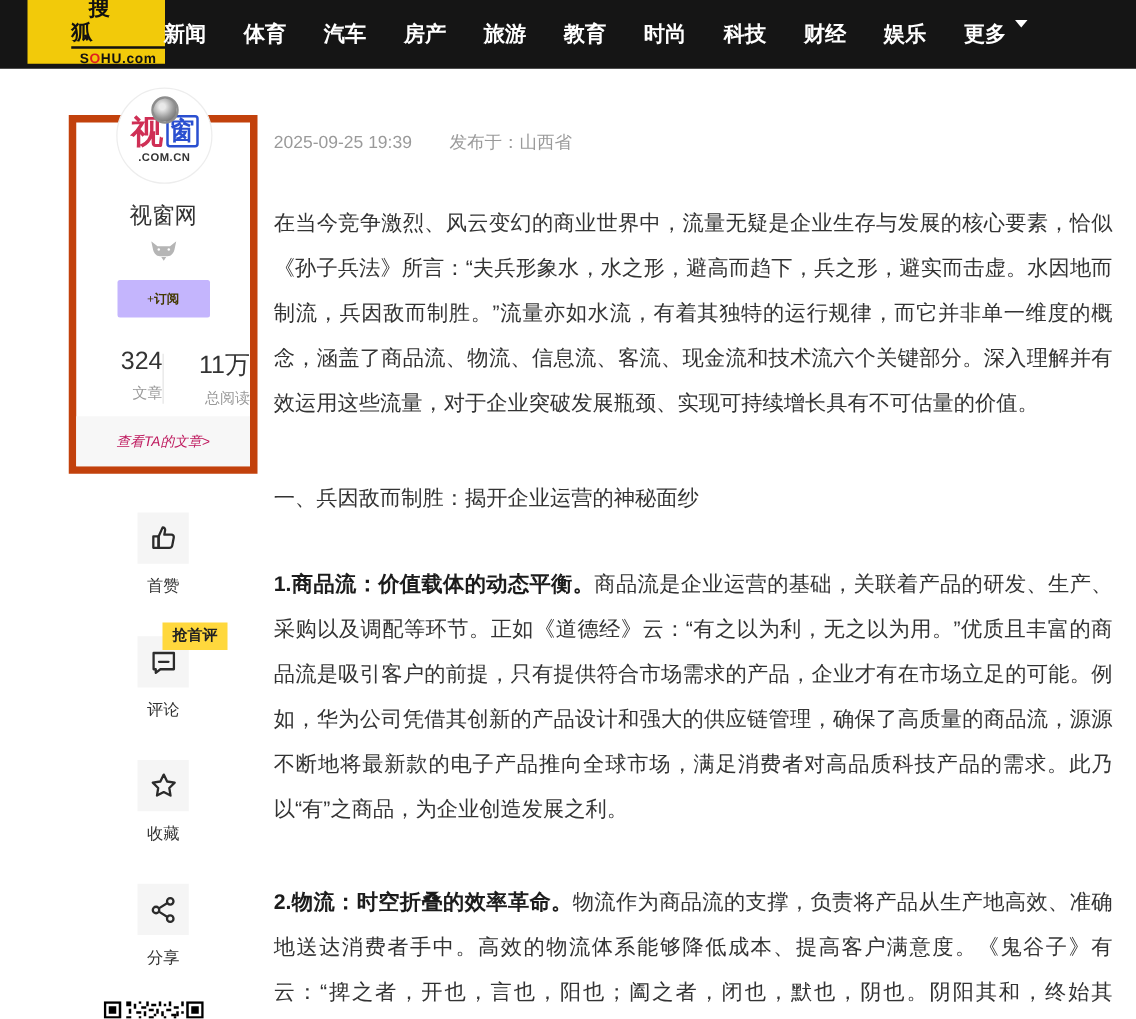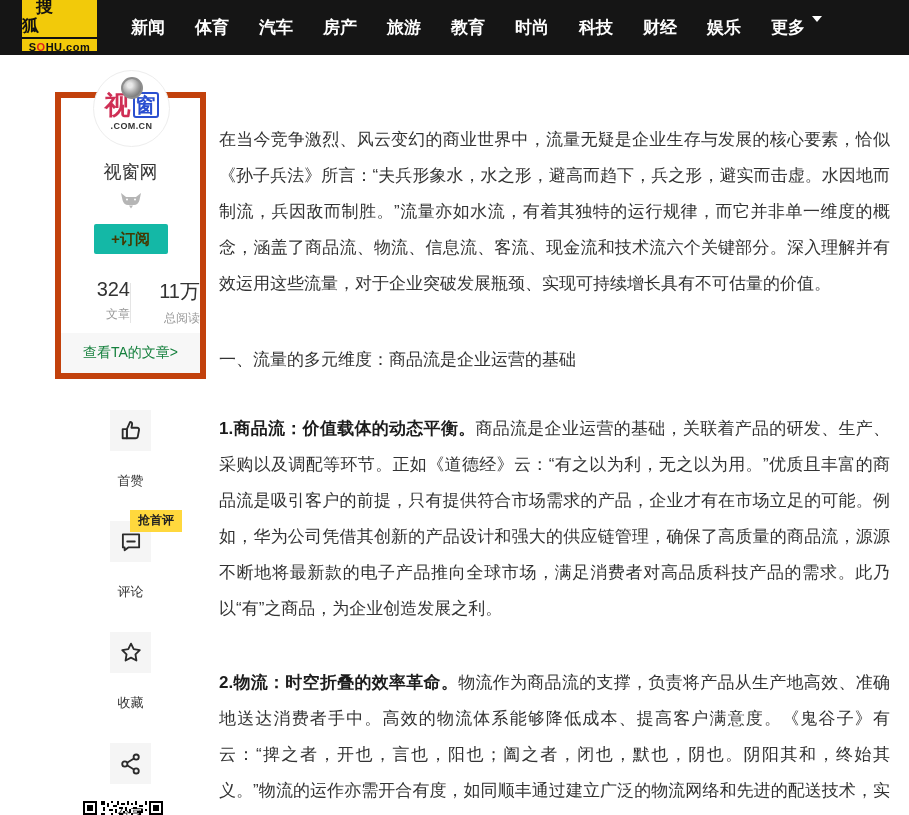--- a/index.html
+++ b/index.html
@@ -4,21 +4,21 @@
 <style>
   html,body { margin:0; padding:0; background:#fff; }
   .page {
     position:relative; width:909px; height:815px; background:#fff;
     font-family:"Liberation Sans","DejaVu Sans",sans-serif; overflow:hidden;
   }
   
   .nav { position:absolute; left:0; top:0; width:909px; height:55px; background:#151515; }
   .logo {
     position:absolute; left:22px; top:0; width:75px; height:51px; background:#f2ca0a;
-    display:flex; flex-direction:column; align-items:center; justify-content:center; cursor:pointer;
+    display:flex; flex-direction:column; align-items:center; justify-content:center; cursor:pointer;padding-left:35px;
   }
   .logo-cn { font-size:17px; font-weight:700; color:#111; line-height:1.1; letter-spacing:14px; text-indent:14px; border-bottom:2px solid #111; padding-bottom:1px; }
   .logo-en { font-size:11px; font-weight:700; color:#111; margin-top:2px; letter-spacing:0.5px; }
   .logo-o { color:#e02020; }
   .nav-items { position:absolute; left:131px; top:0; height:55px; display:flex; align-items:center; }
   .nav-item { color:#fff; font-size:17px; font-weight:600; margin-right:30px; cursor:pointer; white-space:nowrap; text-decoration:none; }
   .nav-item.more { display:flex; align-items:flex-start; margin-right:0; }
   .caret { width:0; height:0; border-left:5px solid transparent; border-right:5px solid transparent; border-top:6px solid #fff; margin-left:7px; }
   
   .profile-card { position:absolute; left:55px; top:92px; width:151px; height:287px; border:6px solid #c2410c; background:#fff; box-sizing:border-box; }
@@ -34,37 +34,37 @@
     position:absolute; top:6px; left:50%; transform:translateX(-50%);
     width:18px; height:18px; border-radius:50%;
     background:radial-gradient(circle at 38% 35%, #e9e9e9 15%, #9a9a9a 55%, #555 100%);
     border:2px solid #8d8d8d; z-index:3;
   }
   .av-domain { font-size:9px; font-weight:700; color:#333; margin-top:3px; letter-spacing:0.4px; }
   .profile-name { text-align:center; font-size:18px; color:#333; margin-top:62px; }
   .fox-wrap { text-align:center; margin-top:9px; height:16px; }
   .subscribe {
     display:block; margin:15px auto 0; width:74px; height:30px;
-    background:#14b8a6; border:none; border-radius:2px;
-    font-size:15px; font-weight:700; color:#433800; cursor:pointer;
-    font-family:Liberation Mono, monospace;
+    background:#c4b5fd; border:none; border-radius:2px;
+    font-size:10px; font-weight:700; color:#433800; cursor:pointer;
+    font-family:Liberation Serif, serif;
   }
   .stats { display:flex; margin-top:24px; }
   .stat { flex:1; text-align:right; }
   .stat-num { font-size:20px; color:#333; }
   .stat-lbl { font-size:12px; color:#999; margin-top:5px; }
   .stat-div { width:1px; height:40px; background:#e5e5e5; align-self:center; }
   .view-all {
     position:absolute; left:0; bottom:0; width:100%; height:40px; background:#f7f7f7;
     display:flex; align-items:center; justify-content:center;
-    font-size:14px; color:#15803d; cursor:pointer; text-decoration:none;
+    font-size:11px; color:#be185d; cursor:pointer; text-decoration:none;font-style:italic;
   }
   
   .actions { position:absolute; left:55px; top:410px; width:151px; display:flex; flex-direction:column; align-items:center; }
-  .action { position:relative; display:flex; flex-direction:column; align-items:center; margin-bottom:31px;gap:12px; }
+  .action { position:relative; display:flex; flex-direction:column; align-items:center; margin-bottom:31px; }
   .icon-box { width:41px; height:41px; background:#f5f5f5; display:flex; align-items:center; justify-content:center; cursor:pointer; }
   .action-label { margin-top:9px; font-size:13px; color:#333; }
   .badge {
     position:absolute; top:-11px; left:20px; z-index:3;
     background:#ffd83d; color:#222; font-size:12px; font-weight:700;
     padding:2px 8px 3px; border-radius:0; white-space:nowrap; cursor:pointer;
   }
   
   .article { position:absolute; left:219px; top:84px; width:671px; }
   .article h1 { margin:0; font-size:27px; font-weight:700; color:#000; line-height:1.3; letter-spacing:0.5px; }
@@ -173,22 +173,26 @@
           <circle cx="16.8" cy="5.6" r="2.4"></circle>
           <circle cx="16.8" cy="18.4" r="2.4"></circle>
           <path d="M8.4 10.8l6.3-3.9M8.4 13.2l6.3 3.9"></path>
         </svg>
       </div>
       <div class="action-label">分享</div>
     </div>
   </div>
 
   <main class="article">
+    <div class="meta">
+      <span>2025-09-25 19:39</span>
+      <span class="loc">发布于：山西省</span>
+    </div>
     <p>在当今竞争激烈、风云变幻的商业世界中，流量无疑是企业生存与发展的核心要素，恰似《孙子兵法》所言：“夫兵形象水，水之形，避高而趋下，兵之形，避实而击虚。水因地而制流，兵因敌而制胜。”流量亦如水流，有着其独特的运行规律，而它并非单一维度的概念，涵盖了商品流、物流、信息流、客流、现金流和技术流六个关键部分。深入理解并有效运用这些流量，对于企业突破发展瓶颈、实现可持续增长具有不可估量的价值。</p>
-    <div class="section-h">一、流量的多元维度：商品流是企业运营的基础</div>
+    <div class="section-h">一、兵因敌而制胜：揭开企业运营的神秘面纱</div>
     <p><span class="lead">1.商品流：价值载体的动态平衡。</span><span>商品流是企业运营的基础，关联着产品的研发、生产、采购以及调配等环节。正如《道德经》云：“有之以为利，无之以为用。”优质且丰富的商品流是吸引客户的前提，只有提供符合市场需求的产品，企业才有在市场立足的可能。例如，华为公司凭借其创新的产品设计和强大的供应链管理，确保了高质量的商品流，源源不断地将最新款的电子产品推向全球市场，满足消费者对高品质科技产品的需求。此乃以“有”之商品，为企业创造发展之利。</span></p>
     <p><span class="lead">2.物流：时空折叠的效率革命。</span><span>物流作为商品流的支撑，负责将产品从生产地高效、准确地送达消费者手中。高效的物流体系能够降低成本、提高客户满意度。《鬼谷子》有云：“捭之者，开也，言也，阳也；阖之者，闭也，默也，阴也。阴阳其和，终始其义。”物流的运作亦需开合有度，如同顺丰通过建立广泛的物流网络和先进的配送技术，实现快速、可靠的货物运输，在收派之间把握阴阳平衡，为众多企业的商品流通提供了坚实保障。</span></p>
   </main>
 
   <div class="qr">
     <svg width="80" height="14" viewBox="0 0 80 14">
       <rect x="0" y="0" width="14" height="14" fill="#000"></rect>
       <rect x="2" y="2" width="10" height="10" fill="#fff"></rect>
       <rect x="4" y="4" width="6" height="6" fill="#000"></rect>
       <rect x="66" y="0" width="14" height="14" fill="#000"></rect>

